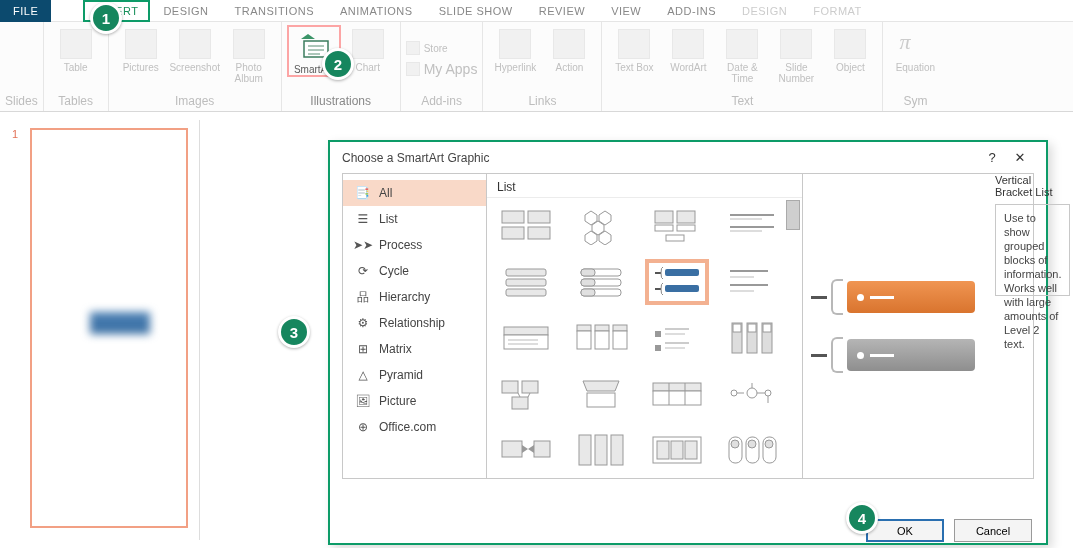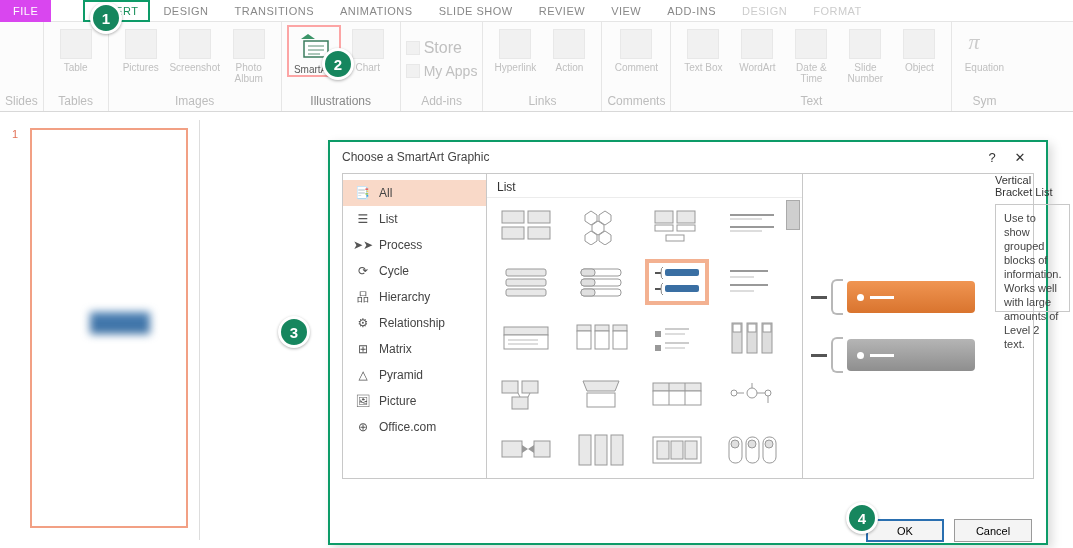--- a/index.html
+++ b/index.html
@@ -1,21 +1,21 @@
 <!DOCTYPE html>
 <html><head>
 <meta charset="utf-8">
 <style>
 * { box-sizing: border-box; margin: 0; padding: 0; font-family: "Segoe UI", Tahoma, sans-serif; }
 body { background: #fff; width: 1073px; height: 548px; overflow: hidden; position: relative; }
 
 
 .tabs { display: flex; align-items: center; height: 22px; background: #fff; border-bottom: 1px solid #e5e5e5; font-size: 11px; color: #888; }
 .tab { padding: 0 13px; height: 22px; display: flex; align-items: center; letter-spacing: 0.5px; }
-.tab.file { background: #d946ef; color: #fff; font-weight: 400; }
+.tab.file { background: #0c4a6e; color: #fff; font-weight: 400; }
 .tab.insert { color: #168f5a; border: 2px solid #0d9b68; padding: 0 10px; height: 22px; }
 
 
 .ribbon { display: flex; background: #fcfcfc; border-bottom: 1px solid #d8d8d8; height: 90px; }
 .group { display: flex; flex-direction: column; align-items: center; justify-content: flex-start; padding: 3px 5px 0; border-right: 1px solid #e6e6e6; color: #bbb; }
 .group-items { display: flex; align-items: flex-start; gap: 0; height: 68px; }
 .rbutton { display: flex; flex-direction: column; align-items: center; justify-content: flex-start; width: 54px; padding: 4px 1px 0; font-size: 10px; color: #c0c0c0; }
 .rbutton .icon { width: 32px; height: 30px; margin-bottom: 3px; }
 .rbutton .l2 { line-height: 11px; text-align: center; }
 .group-label { font-size: 12px; color: #bdbdbd; margin-top: auto; padding-bottom: 3px; }
@@ -23,21 +23,21 @@
 .smartart .icon svg rect { stroke: #3b7c5d; }
 
 
 .rail { position: absolute; left: 0; top: 120px; width: 200px; height: 420px; background: #fff; border-right: 1px solid #ddd; }
 .thumb { position: absolute; left: 30px; top: 8px; width: 158px; height: 400px; border: 2px solid #f2a084; background: linear-gradient(#fff,#fff); }
 .thumb .shape { position: absolute; left: 58px; top: 182px; width: 60px; height: 22px; background: linear-gradient(#4a7fb3,#3a6fa3); filter: blur(4px); }
 .slidenum { position: absolute; left: 12px; top: 8px; font-size: 11px; color: #e27258; }
 
 
 .dialog { position: absolute; left: 328px; top: 140px; width: 720px; height: 405px; border: 2px solid #0d9b68; background: #fff; box-shadow: 4px 4px 10px rgba(0,0,0,0.15); display: flex; flex-direction: column; }
-.dlg-title { display: flex; align-items: flex-start; height: 36px; padding: 8px 12px; font-size: 12px; color: #444; }
+.dlg-title { display: flex; align-items: center; height: 36px; padding: 8px 12px; font-size: 12px; color: #444; }
 .dlg-title .spacer { flex: 1; }
 .dlg-title .q, .dlg-title .x { width: 28px; text-align: center; font-size: 13px; color: #333; }
 .dlg-body { flex: 1; display: flex; border: 1px solid #c8c8c8; margin: 0 12px; }
 .cats { width: 144px; border-right: 1px solid #c8c8c8; padding: 6px 0; font-size: 12px; }
 .cat { display: flex; align-items: center; gap: 8px; padding: 5px 12px; color: #444; }
 .cat.sel { background: #f9d9c8; }
 .cat .ci { width: 16px; height: 16px; display: flex; align-items: center; justify-content: center; color: #555; }
 .gallery { flex: 1; position: relative; border-right: 1px solid #c8c8c8; display: flex; flex-direction: column; }
 .gallery-head { padding: 6px 10px 3px; font-size: 12px; color: #333; border-bottom: 1px solid #ececec; }
 .gallery-scroll { flex: 1; overflow: hidden; position: relative; padding: 8px 18px 8px 10px; }
@@ -49,21 +49,21 @@
 .preview { width: 230px; display: flex; }
 .pv-top { flex: 1; display: flex; flex-direction: column; align-items: center; justify-content: center; gap: 22px; padding: 14px 8px; }
 .pv-item { display: flex; align-items: center; gap: 4px; }
 .pv-dash { width: 16px; height: 3px; background: #555; }
 .pv-brk { width: 12px; height: 36px; border: 2px solid #b8b8b8; border-right: none; border-radius: 6px 0 0 6px; }
 .pv-bar { width: 128px; height: 32px; border-radius: 4px; display: flex; align-items: center; padding-left: 10px; }
 .pv-bar .dot { width: 7px; height: 7px; border-radius: 50%; background: #fff; margin-right: 6px; }
 .pv-bar .line { width: 24px; height: 3px; background: #fff; }
 .pv-bottom { padding: 0 12px 10px; font-size: 11px; }
 .pv-name { color: #333; margin-bottom: 6px; }
-.pv-desc { border: 1px solid #c8c8c8; padding: 6px 8px; height: 108px; color: #444; line-height: 14px; }
+.pv-desc { border: 1px solid #c8c8c8; padding: 6px 8px; height: 92px; color: #444; line-height: 14px; }
 .dlg-buttons { display: flex; justify-content: flex-end; gap: 10px; padding: 10px 14px; }
 .btn { width: 78px; height: 23px; border: 1px solid #9a9a9a; background: #f4f4f4; font-size: 11px; display: flex; align-items: center; justify-content: center; margin-top: 30px; }
 .btn.ok { border: 2px solid #2a6fb0; }
 
 
 .co { position: absolute; width: 32px; height: 32px; border-radius: 50%; background: #16865e; border: 3px solid #fff; box-shadow: 0 1px 3px rgba(0,0,0,.3); color: #fff; font-weight: bold; font-size: 15px; display: flex; align-items: center; justify-content: center; z-index: 50; }
 
 
 .gicon { width: 30px; height: 28px; background: #e7e7e7; border: 1px solid #d5d5d5; opacity: .5; }
 </style>
@@ -131,21 +131,21 @@
       </div>
       <div class="rbutton">
           <div class="icon gicon"></div>
           <div class="l2">Chart</div>
         </div>
     </div>
     <div class="group-label" style="color:#888">Illustrations</div>
   </div>
   <div class="group">
     <div class="group-items" style="flex-direction:column;justify-content:center;gap:6px">
-      <div style="font-size:16px;color:#c0c0c0;display:flex;align-items:center;gap:4px">
+      <div style="font-size:10px;color:#c0c0c0;display:flex;align-items:center;gap:4px">
           <span class="gicon" style="width:14px;height:14px"></span>
           <span>Store</span>
         </div>
       <div style="font-size:14px;color:#c0c0c0;display:flex;align-items:center;gap:4px">
           <span class="gicon" style="width:14px;height:14px"></span>
           <span>My Apps</span>
         </div>
     </div>
     <div class="group-label">Add-ins</div>
   </div>
@@ -154,29 +154,20 @@
       <div class="rbutton">
           <div class="icon gicon"></div>
           <div class="l2">Hyperlink</div>
         </div>
       <div class="rbutton">
           <div class="icon gicon"></div>
           <div class="l2">Action</div>
         </div>
     </div>
     <div class="group-label">Links</div>
-  </div>
-  <div class="group">
-    <div class="group-items">
-      <div class="rbutton">
-          <div class="icon gicon"></div>
-          <div class="l2">Comment</div>
-        </div>
-    </div>
-    <div class="group-label">Comments</div>
   </div>
   <div class="group">
     <div class="group-items">
       <div class="rbutton">
           <div class="icon gicon"></div>
           <div class="l2">Text Box</div>
         </div>
       <div class="rbutton">
           <div class="icon gicon"></div>
           <div class="l2">WordArt</div>

